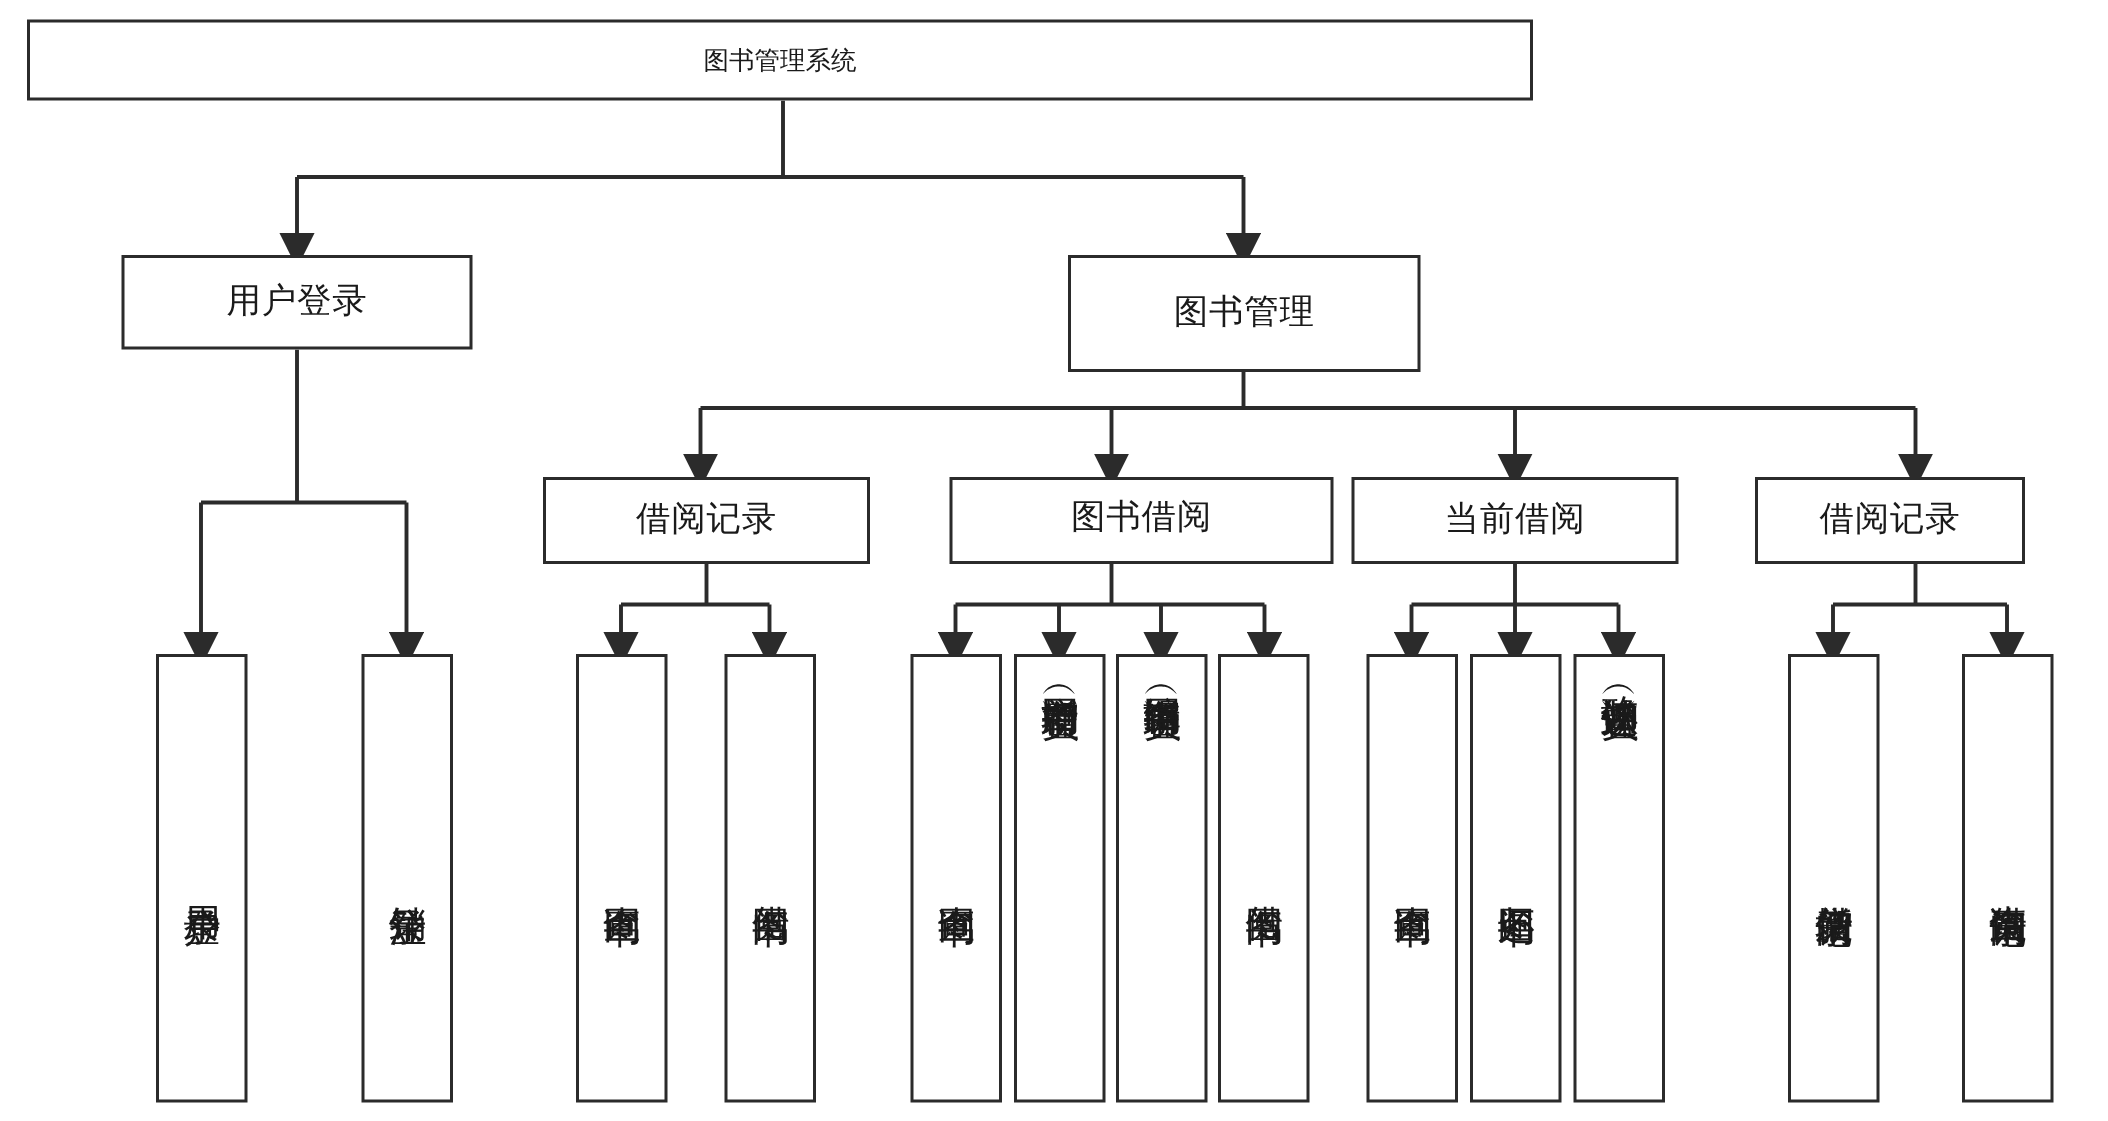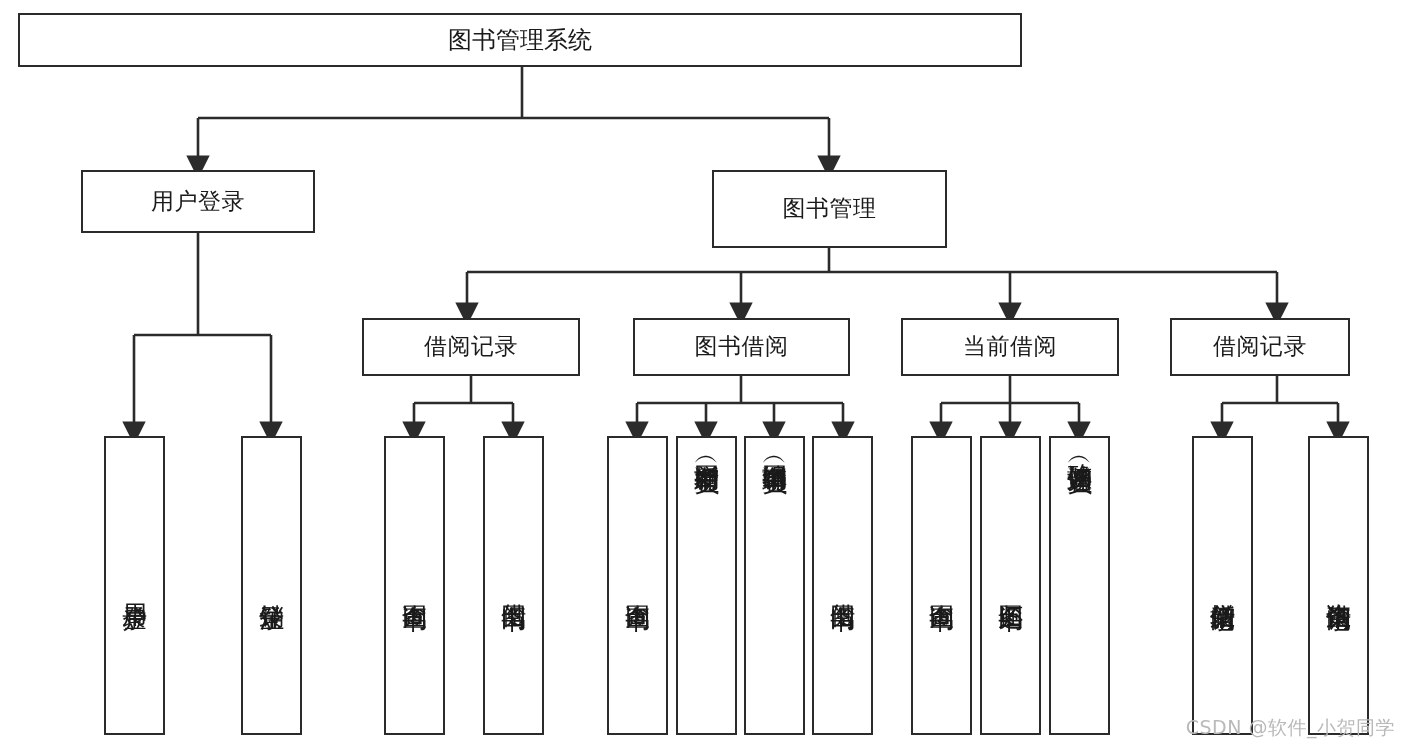--- a/index.html
+++ b/index.html
@@ -34,21 +34,21 @@
     align-items: center;
     justify-content: center;
     color: #1a1a1a;
   }
   .node-h {
     font-size: 23px;
     letter-spacing: 0.5px;
     line-height: 1.2;
   }
   .node-root {
-    font-size: 24px;
+    font-size: 17px;
   }
   .leaf {
     position: absolute;
     box-sizing: border-box;
     border: 2.5px solid #2b2b2b;
     background: #ffffff;
     display: flex;
     justify-content: center;
     color: #1a1a1a;
     font-size: 25px;
@@ -131,21 +131,21 @@
       <path d="M1338,403 L1338,424" marker-end="url(#arrow)"></path>
     </g>
   </svg>
 
   <div class="node node-root" style="left:18px; top:13px; width:1004px; height:54px;">图书管理系统</div>
 
   <div class="node node-h" style="left:81px; top:170px; width:234px; height:63px;">用户登录</div>
   <div class="node node-h" style="left:712px; top:170px; width:235px; height:78px;">图书管理</div>
 
   <div class="node node-h" style="left:362px; top:318px; width:218px; height:58px;">借阅记录</div>
-  <div class="node node-h" style="left:633px; top:318px; width:217px; height:58px;">图书借阅</div>
+  <div class="node node-h" style="left:633px; top:318px; width:256px; height:58px;font-family:Liberation Mono, monospace;">图书借阅</div>
   <div class="node node-h" style="left:901px; top:318px; width:218px; height:58px;">当前借阅</div>
   <div class="node node-h" style="left:1170px; top:318px; width:180px; height:58px;">借阅记录</div>
 
   <div class="leaf center-text" style="left:104px; top:436px; width:61px; height:299px;">
     <span class="vtext">用户登录</span>
   </div>
   <div class="leaf center-text" style="left:241px; top:436px; width:61px; height:299px;">
     <span class="vtext">注销登录</span>
   </div>
 
@@ -179,15 +179,14 @@
     <span class="vtext">确认归还（管理员）</span>
   </div>
 
   <div class="leaf center-text" style="left:1192px; top:436px; width:61px; height:299px;">
     <span class="vtext">新增借阅记录</span>
   </div>
   <div class="leaf center-text" style="left:1308px; top:436px; width:61px; height:299px;">
     <span class="vtext">查询借阅记录</span>
   </div>
 
-  <div class="watermark">CSDN @软件_小贺同学</div>
 
 </div>
 
 </body></html>

